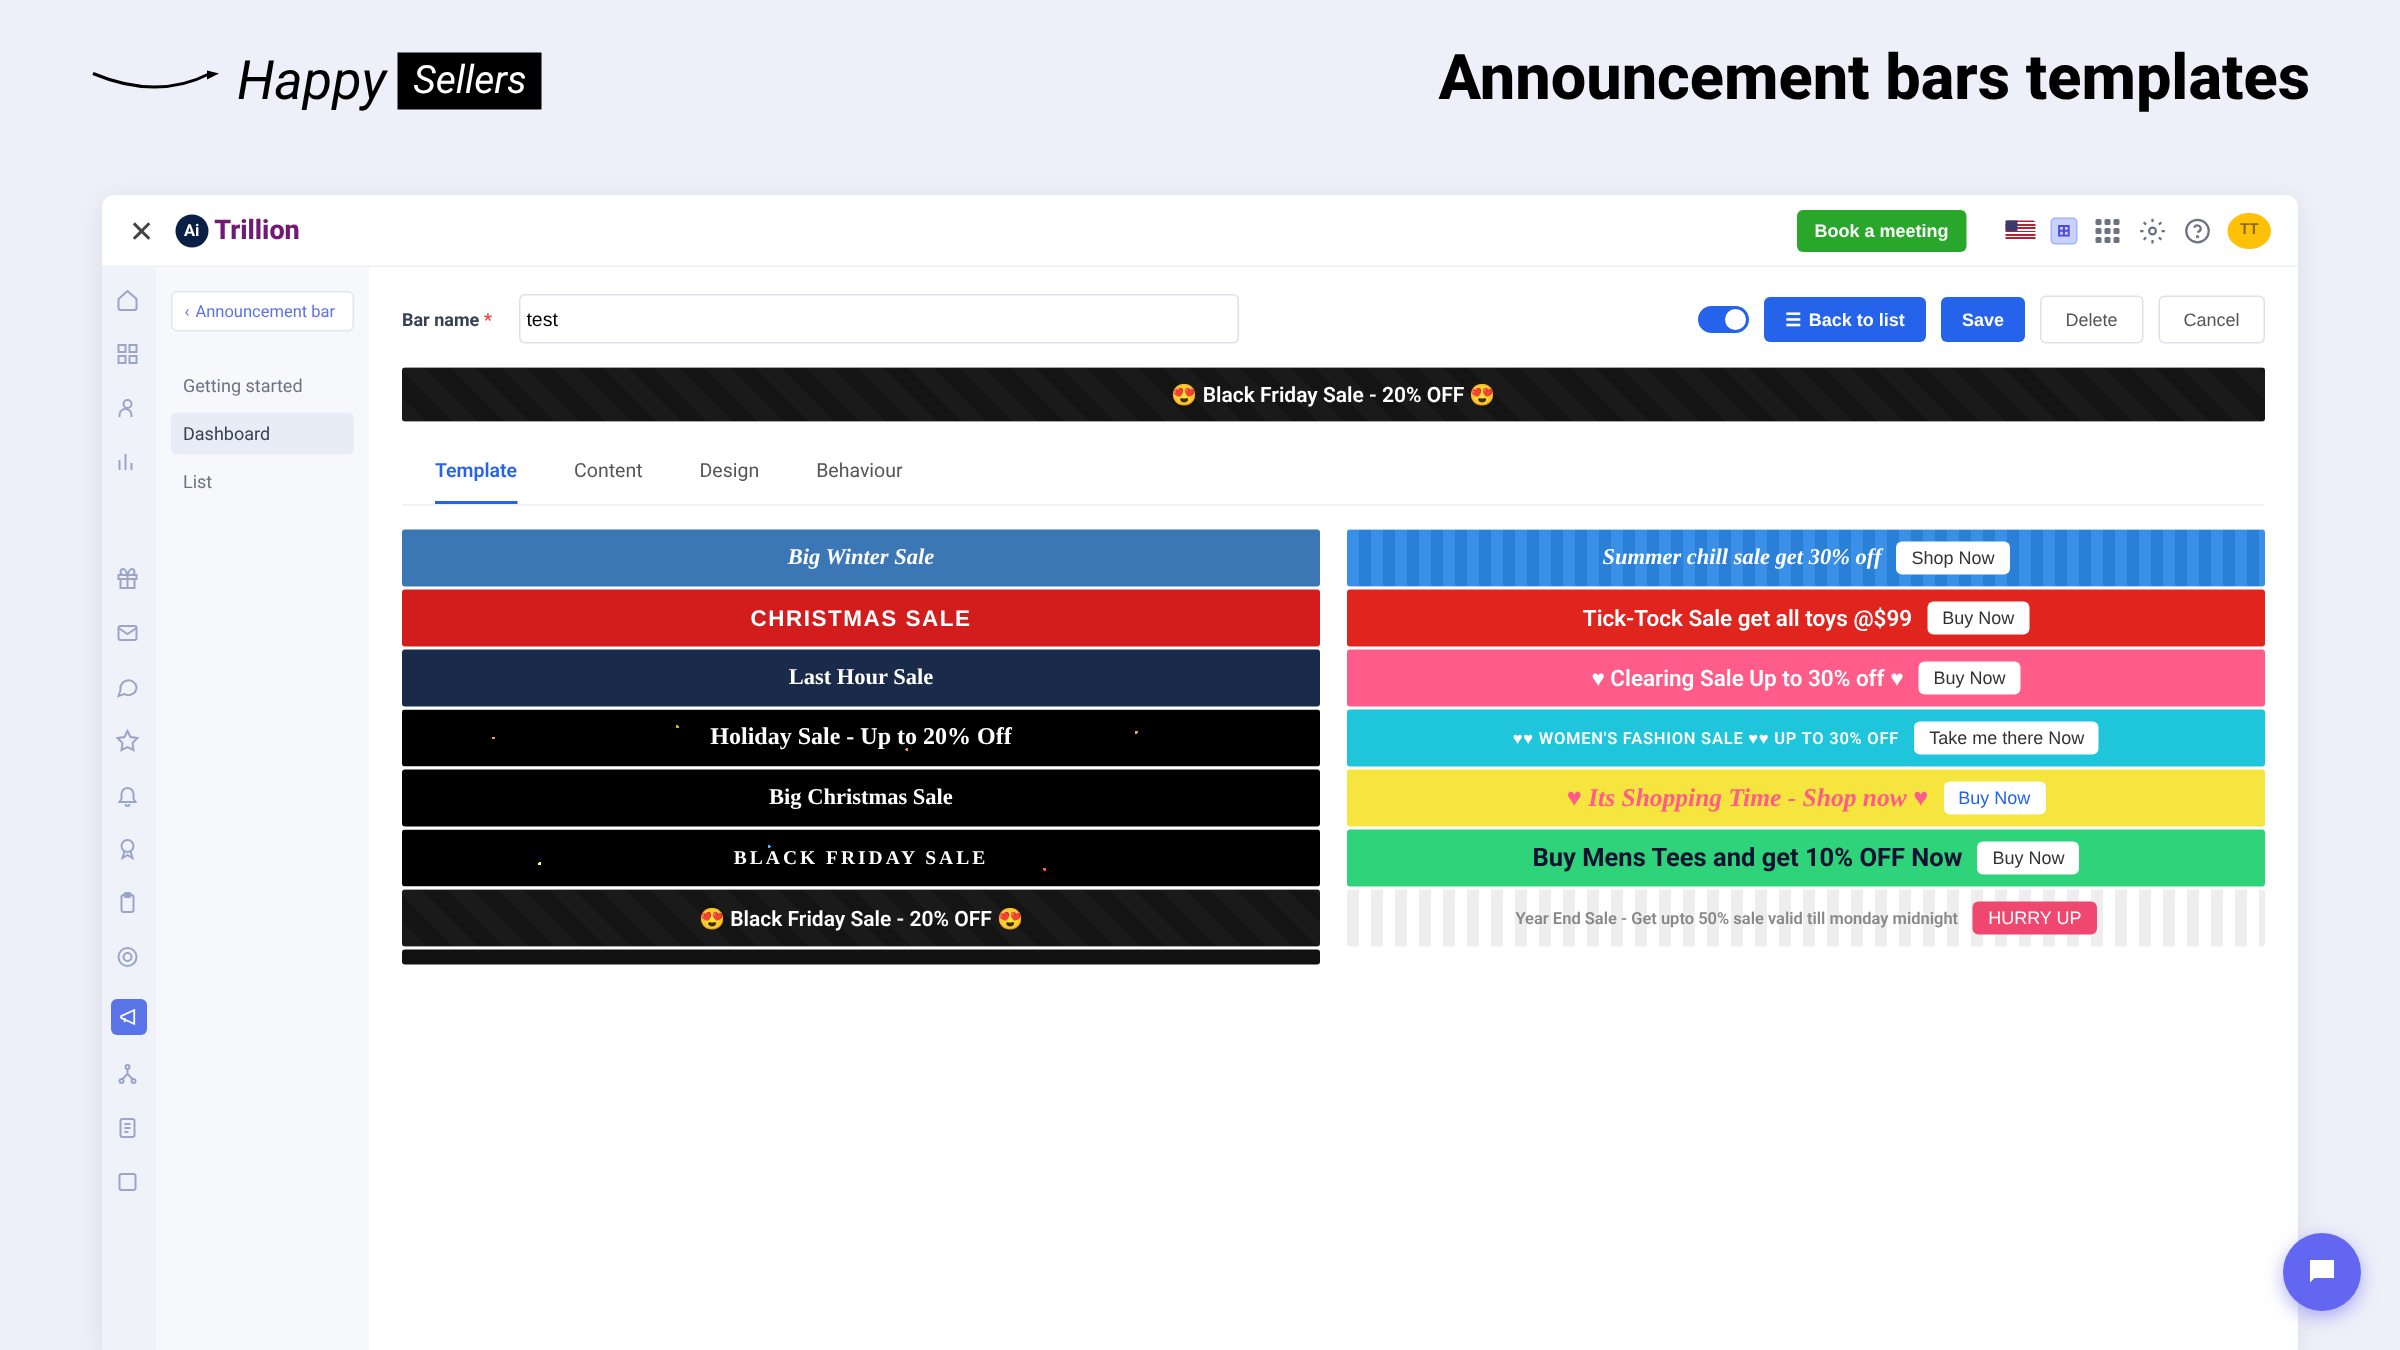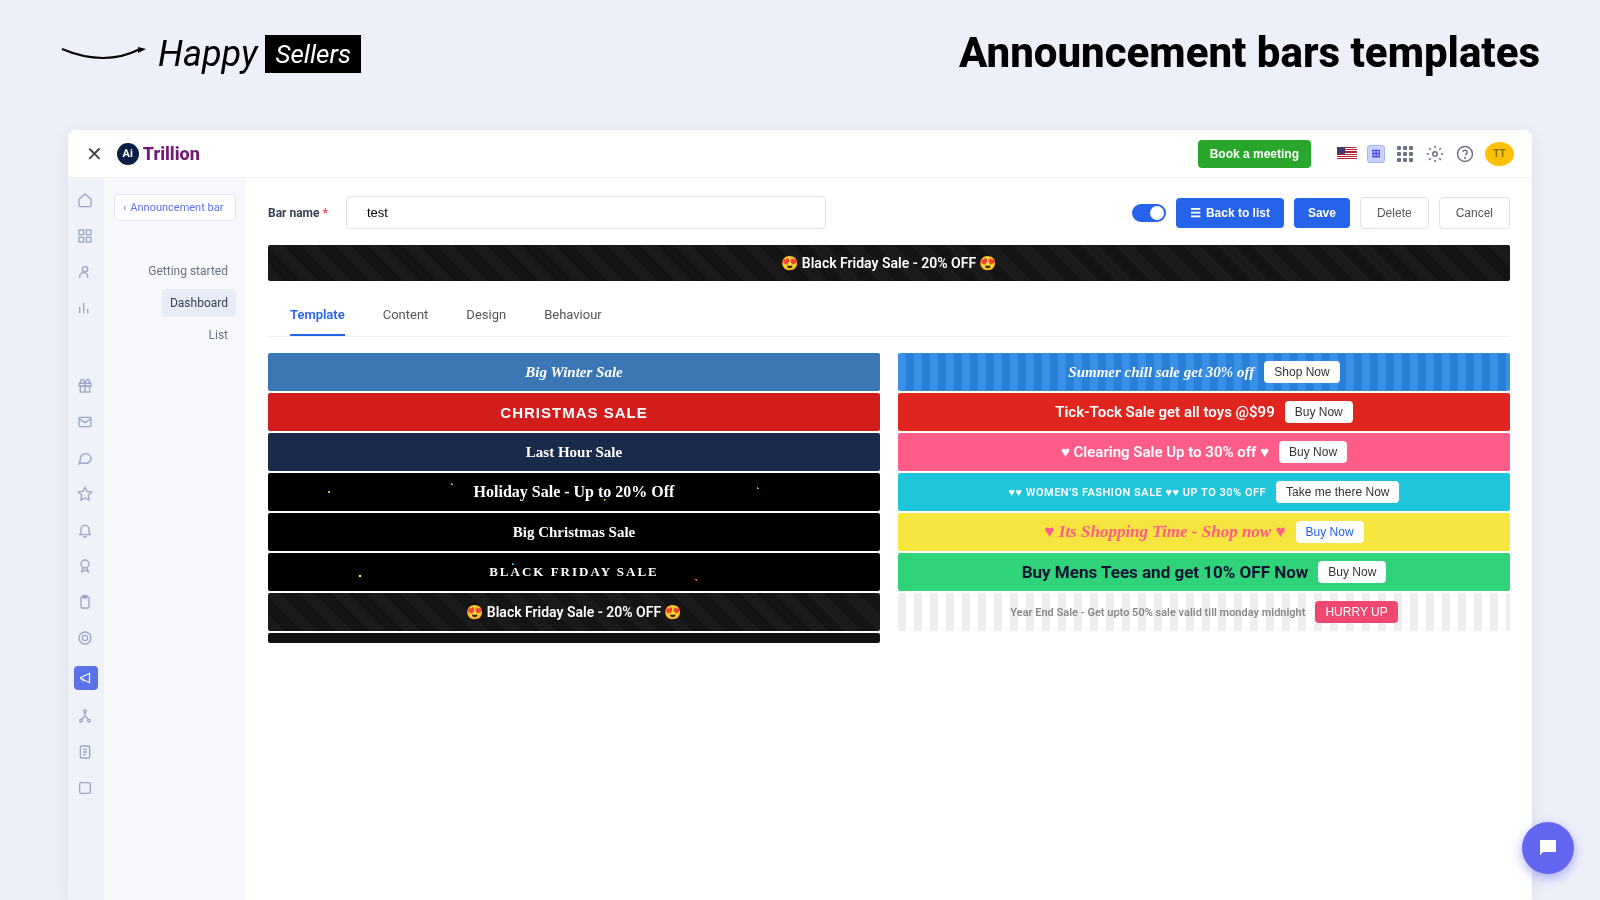--- a/index.html
+++ b/index.html
@@ -26,28 +26,28 @@
 .top-icon { width: 20px; height: 20px; display: flex; align-items: center; justify-content: center; color: #6b7280; cursor: pointer; }
 .flag { width: 20px; height: 14px; background: linear-gradient(#b22234 0 8%, #fff 8% 16%, #b22234 16% 24%, #fff 24% 32%, #b22234 32% 40%, #fff 40% 48%, #b22234 48% 56%, #fff 56% 64%, #b22234 64% 72%, #fff 72% 80%, #b22234 80% 88%, #fff 88% 100%); position: relative; border-radius: 2px; }
 .flag::before { content:""; position:absolute; left:0; top:0; width:8px; height:7px; background:#3c3b6e; }
 .avatar { width: 29px; height: 24px; border-radius: 50%; background: #ffc107; color: #8a6d00; font-size: 10px; font-weight: 700; display: flex; align-items: center; justify-content: center; }
 .app-body { display: flex; flex: 1; overflow: hidden; }
 .icon-rail { width: 36px; background: #f0f2fa; display: flex; flex-direction: column; align-items: center; padding: 14px 0; gap: 18px; }
 .rail-icon { width: 18px; height: 18px; color: #9aa5c7; cursor: pointer; }
 .rail-icon.active { color: #fff; background: #5b73e8; border-radius: 4px; width:24px; height:24px; display:flex; align-items:center; justify-content:center; }
 .sub-sidebar { width: 142px; background: #f7f8fc; padding: 16px 10px; }
 .crumb-btn { border: 1px solid #e2e5f0; background: #fff; border-radius: 4px; padding: 6px 8px; font-size: 11px; color: #5b73e8; display: flex; align-items: center; gap: 4px; cursor: pointer; }
-.sub-links { margin-top: 36px; display: flex; flex-direction: column; gap: 4px; align-items: flex-end; }
+.sub-links { margin-top: 22px; display: flex; flex-direction: column; gap: 4px; }
 .sub-link { font-size: 12px; color: #6b7280; padding: 7px 8px; border-radius: 4px; cursor: pointer; }
 .sub-link.active { background: #e8ecf7; color: #374151; }
 .main { flex: 1; padding: 18px 22px 0; overflow: auto; }
 .form-row { display: flex; align-items: center; gap: 18px; }
 .form-label { font-size: 12px; font-weight: 700; color: #374151; }
 .req { color: #ef4444; }
-.text-input { border: 1px solid #dde1ec; border-radius: 4px; padding: 8px 20px; font-size: 13px; width: 480px; }
+.text-input { border: 1px solid #dde1ec; border-radius: 4px; padding: 8px 4px; font-size: 13px; width: 480px; }
 .form-actions { margin-left: auto; display: flex; align-items: center; gap: 10px; }
 .toggle { width: 34px; height: 18px; background: #2563eb; border-radius: 10px; position: relative; cursor: pointer; }
 .toggle::after { content:""; position:absolute; right:2px; top:2px; width:14px; height:14px; background:#fff; border-radius:50%; }
 .btn-blue { background: #2563eb; color: #fff; border: none; padding: 8px 14px; border-radius: 4px; font-size: 12px; font-weight: 700; cursor: pointer; display:flex; align-items:center; gap:5px; }
 .btn-white { background: #fff; color: #555; border: 1px solid #dde1ec; padding: 8px 16px; border-radius: 4px; font-size: 12px; cursor: pointer; }
 .live-bar { margin-top: 16px; height: 36px; background: #111; color: #fff; display: flex; align-items: center; justify-content: center; font-size: 14px; font-weight: 600; border-radius: 2px; background-image: repeating-linear-gradient(45deg, #1a1a1a 0 12px, #141414 12px 24px); }
 .tabs { display: flex; gap: 38px; padding: 0 22px; border-bottom: 1px solid #eef0f5; margin-top: 12px; }
 .tab { padding: 14px 0 12px; font-size: 13px; color: #555; cursor: pointer; border-bottom: 2px solid transparent; }
 .tab.active { color: #2563eb; border-bottom-color: #2563eb; font-weight: 600; }
 .grid { display: flex; gap: 18px; margin-top: 16px; }

